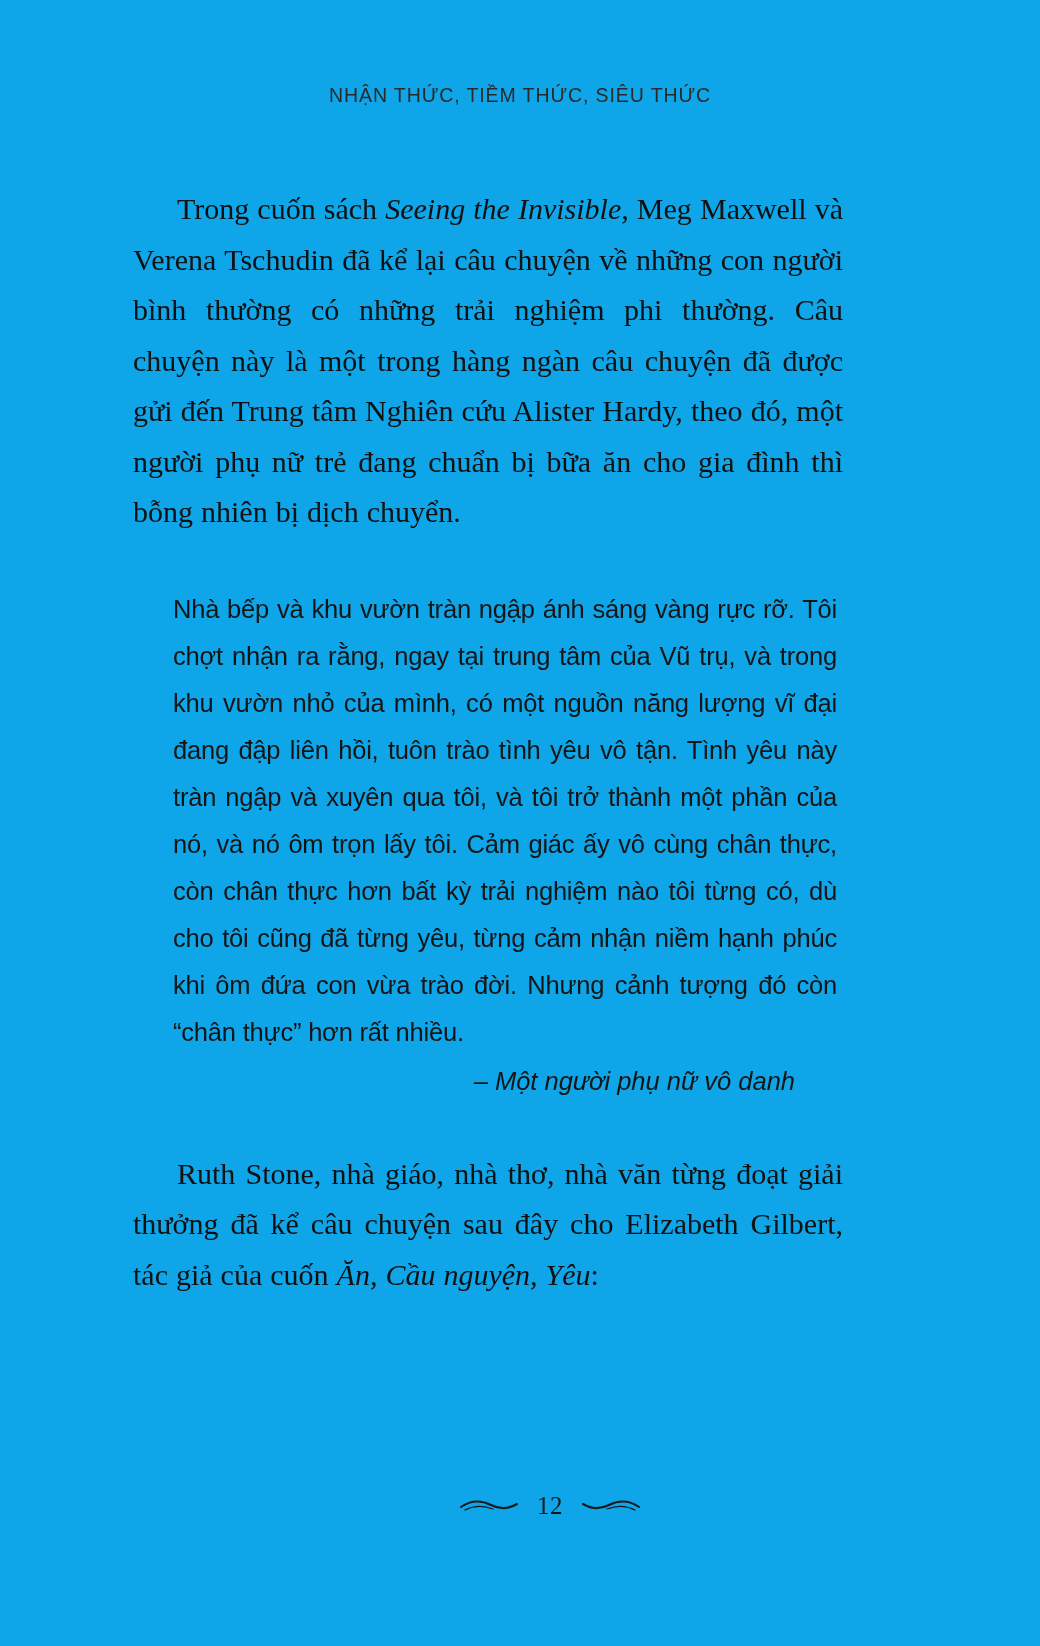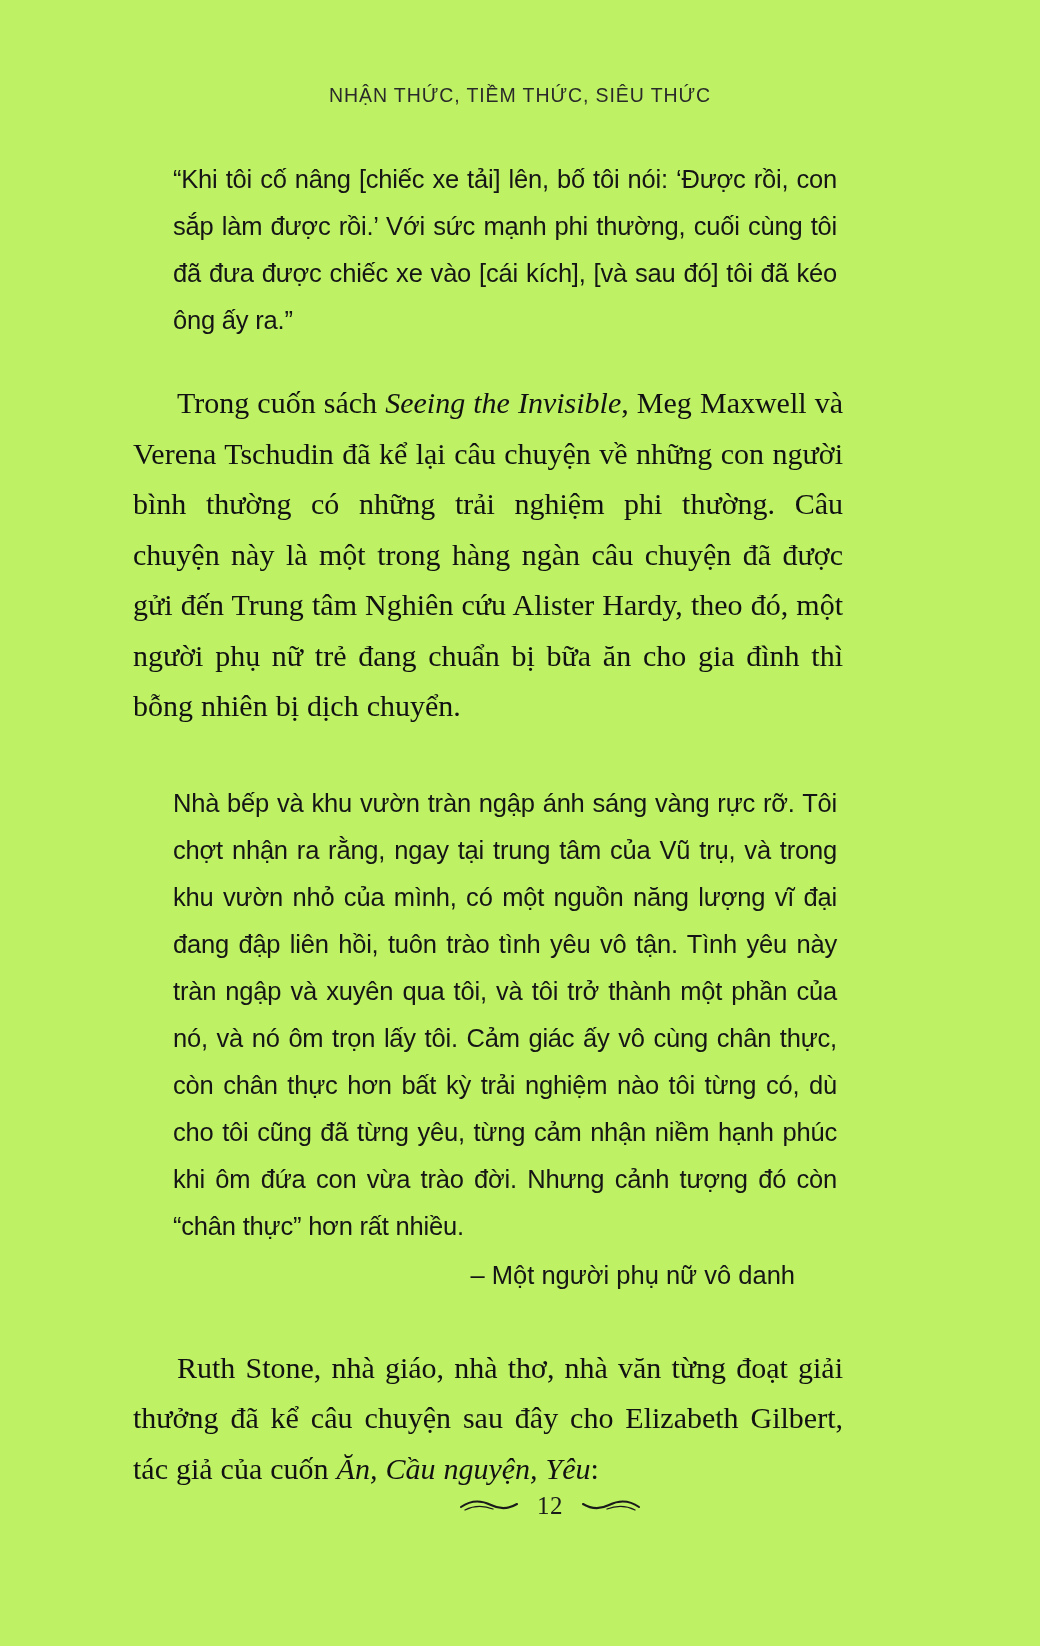--- a/index.html
+++ b/index.html
@@ -13,21 +13,21 @@
     position: relative;
     overflow: hidden;
     font-family: "Liberation Serif", "DejaVu Serif", serif;
     color: #111111;
     -webkit-font-smoothing: antialiased;
   }
 
   .page {
     position: absolute;
     inset: 0;
-    background: #bef264;
+    background: #0ea5e9;
   }
 
   
   .running-head {
     position: absolute;
     top: 84px;
     left: 0;
     width: 1040px;
     text-align: center;
     font-family: "Liberation Sans", "DejaVu Sans", sans-serif;
@@ -61,20 +61,21 @@
     text-align: justify;
     text-align-last: left;
   }
 
   .quote-one { margin-top: 6px; }
 
   .quote-two { margin-top: 48px; }
 
   .attribution {
     font-family: "Liberation Sans", "DejaVu Sans", sans-serif;
+    font-style: italic;
     font-size: 25.5px;
     line-height: 47px;
     text-align: right;
     padding-right: 48px;
     color: #151515;
     margin-top: 2px;
   }
 
   
   .body-par {
@@ -120,23 +121,20 @@
 </style>
 </head>
 <body>
 
 <div class="page">
 
   <div class="running-head">NHẬN THỨC, TIỀM THỨC, SIÊU THỨC</div>
 
   <div class="column">
 
-    <blockquote class="quote-block quote-one">
-      <p>“Khi tôi cố nâng [chiếc xe tải] lên, bố tôi nói: ‘Được rồi, con sắp làm được rồi.’ Với sức mạnh phi thường, cuối cùng tôi đã đưa được chiếc xe vào [cái kích], [và sau đó] tôi đã kéo ông ấy ra.”</p>
-    </blockquote>
 
     <p class="body-par par-after-quote"><span>Trong cuốn sách </span><span class="italic-title">Seeing the Invisible</span><span>, Meg Maxwell và Verena Tschudin đã kể lại câu chuyện về những con người bình thường có những trải nghiệm phi thường. Câu chuyện này là một trong hàng ngàn câu chuyện đã được gửi đến Trung tâm Nghiên cứu Alister Hardy, theo đó, một người phụ nữ trẻ đang chuẩn bị bữa ăn cho gia đình thì bỗng nhiên bị dịch chuyển.</span></p>
 
     <blockquote class="quote-block quote-two">
       <p>Nhà bếp và khu vườn tràn ngập ánh sáng vàng rực rỡ. Tôi chợt nhận ra rằng, ngay tại trung tâm của Vũ trụ, và trong khu vườn nhỏ của mình, có một nguồn năng lượng vĩ đại đang đập liên hồi, tuôn trào tình yêu vô tận. Tình yêu này tràn ngập và xuyên qua tôi, và tôi trở thành một phần của nó, và nó ôm trọn lấy tôi. Cảm giác ấy vô cùng chân thực, còn chân thực hơn bất kỳ trải nghiệm nào tôi từng có, dù cho tôi cũng đã từng yêu, từng cảm nhận niềm hạnh phúc khi ôm đứa con vừa trào đời. Nhưng cảnh tượng đó còn “chân thực” hơn rất nhiều.</p>
     </blockquote>
 
     <div class="attribution">– Một người phụ nữ vô danh</div>
 
     <p class="body-par par-last"><span>Ruth Stone, nhà giáo, nhà thơ, nhà văn từng đoạt giải thưởng đã kể câu chuyện sau đây cho Elizabeth Gilbert, tác giả của cuốn </span><span class="italic-title">Ăn, Cầu nguyện, Yêu</span><span>:</span></p>

